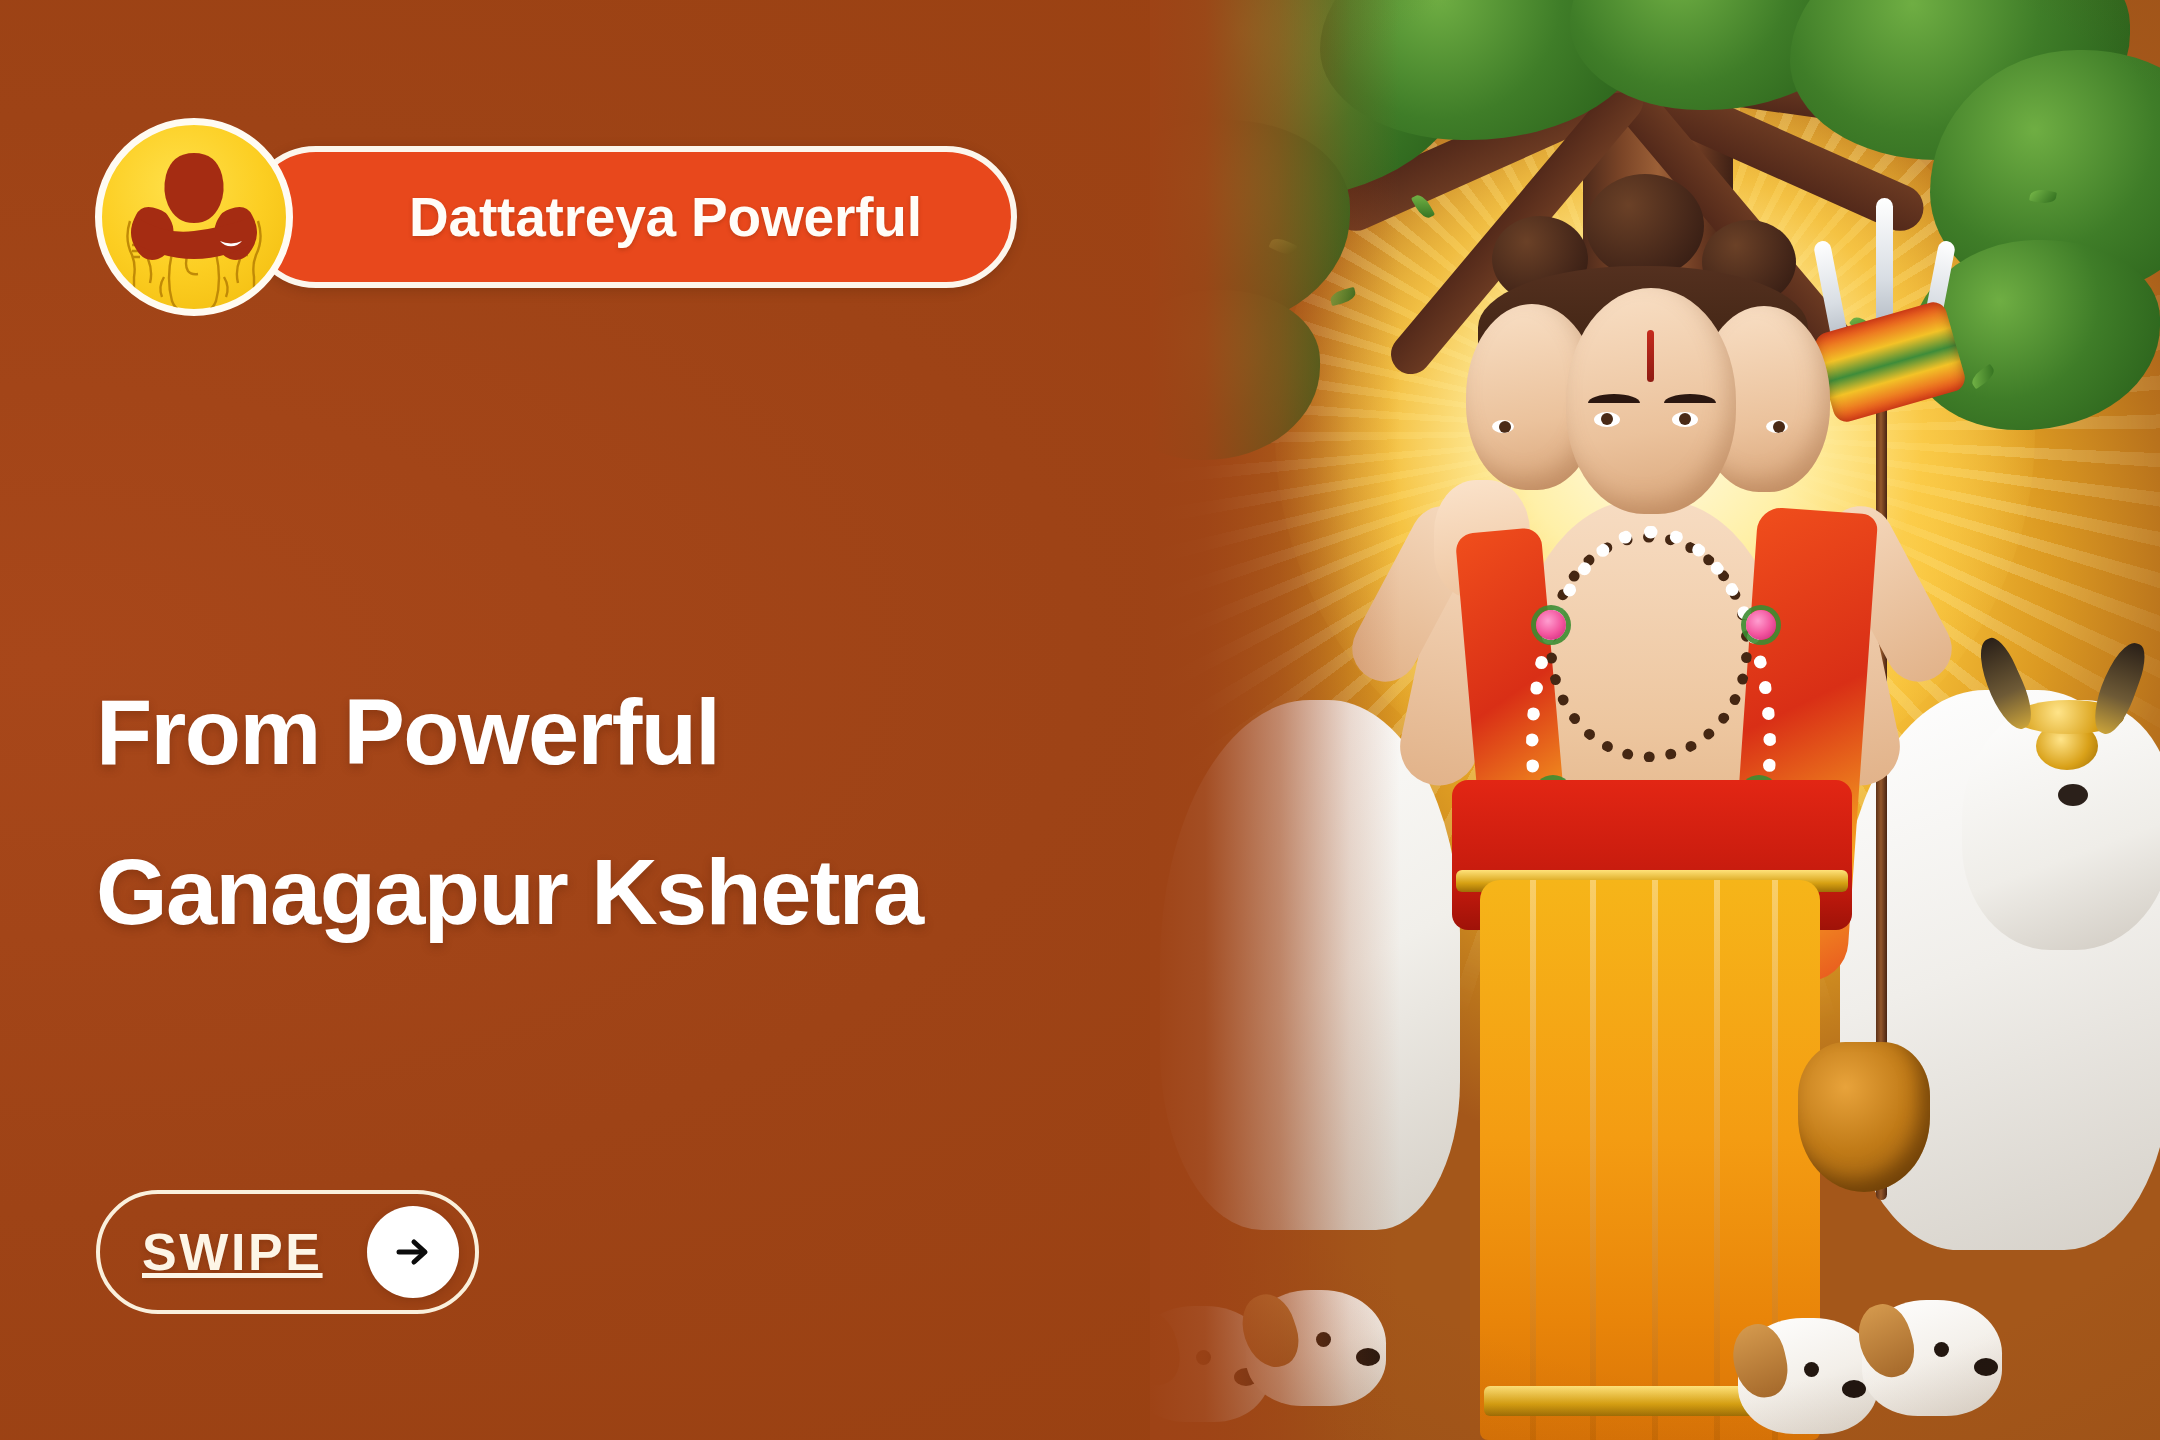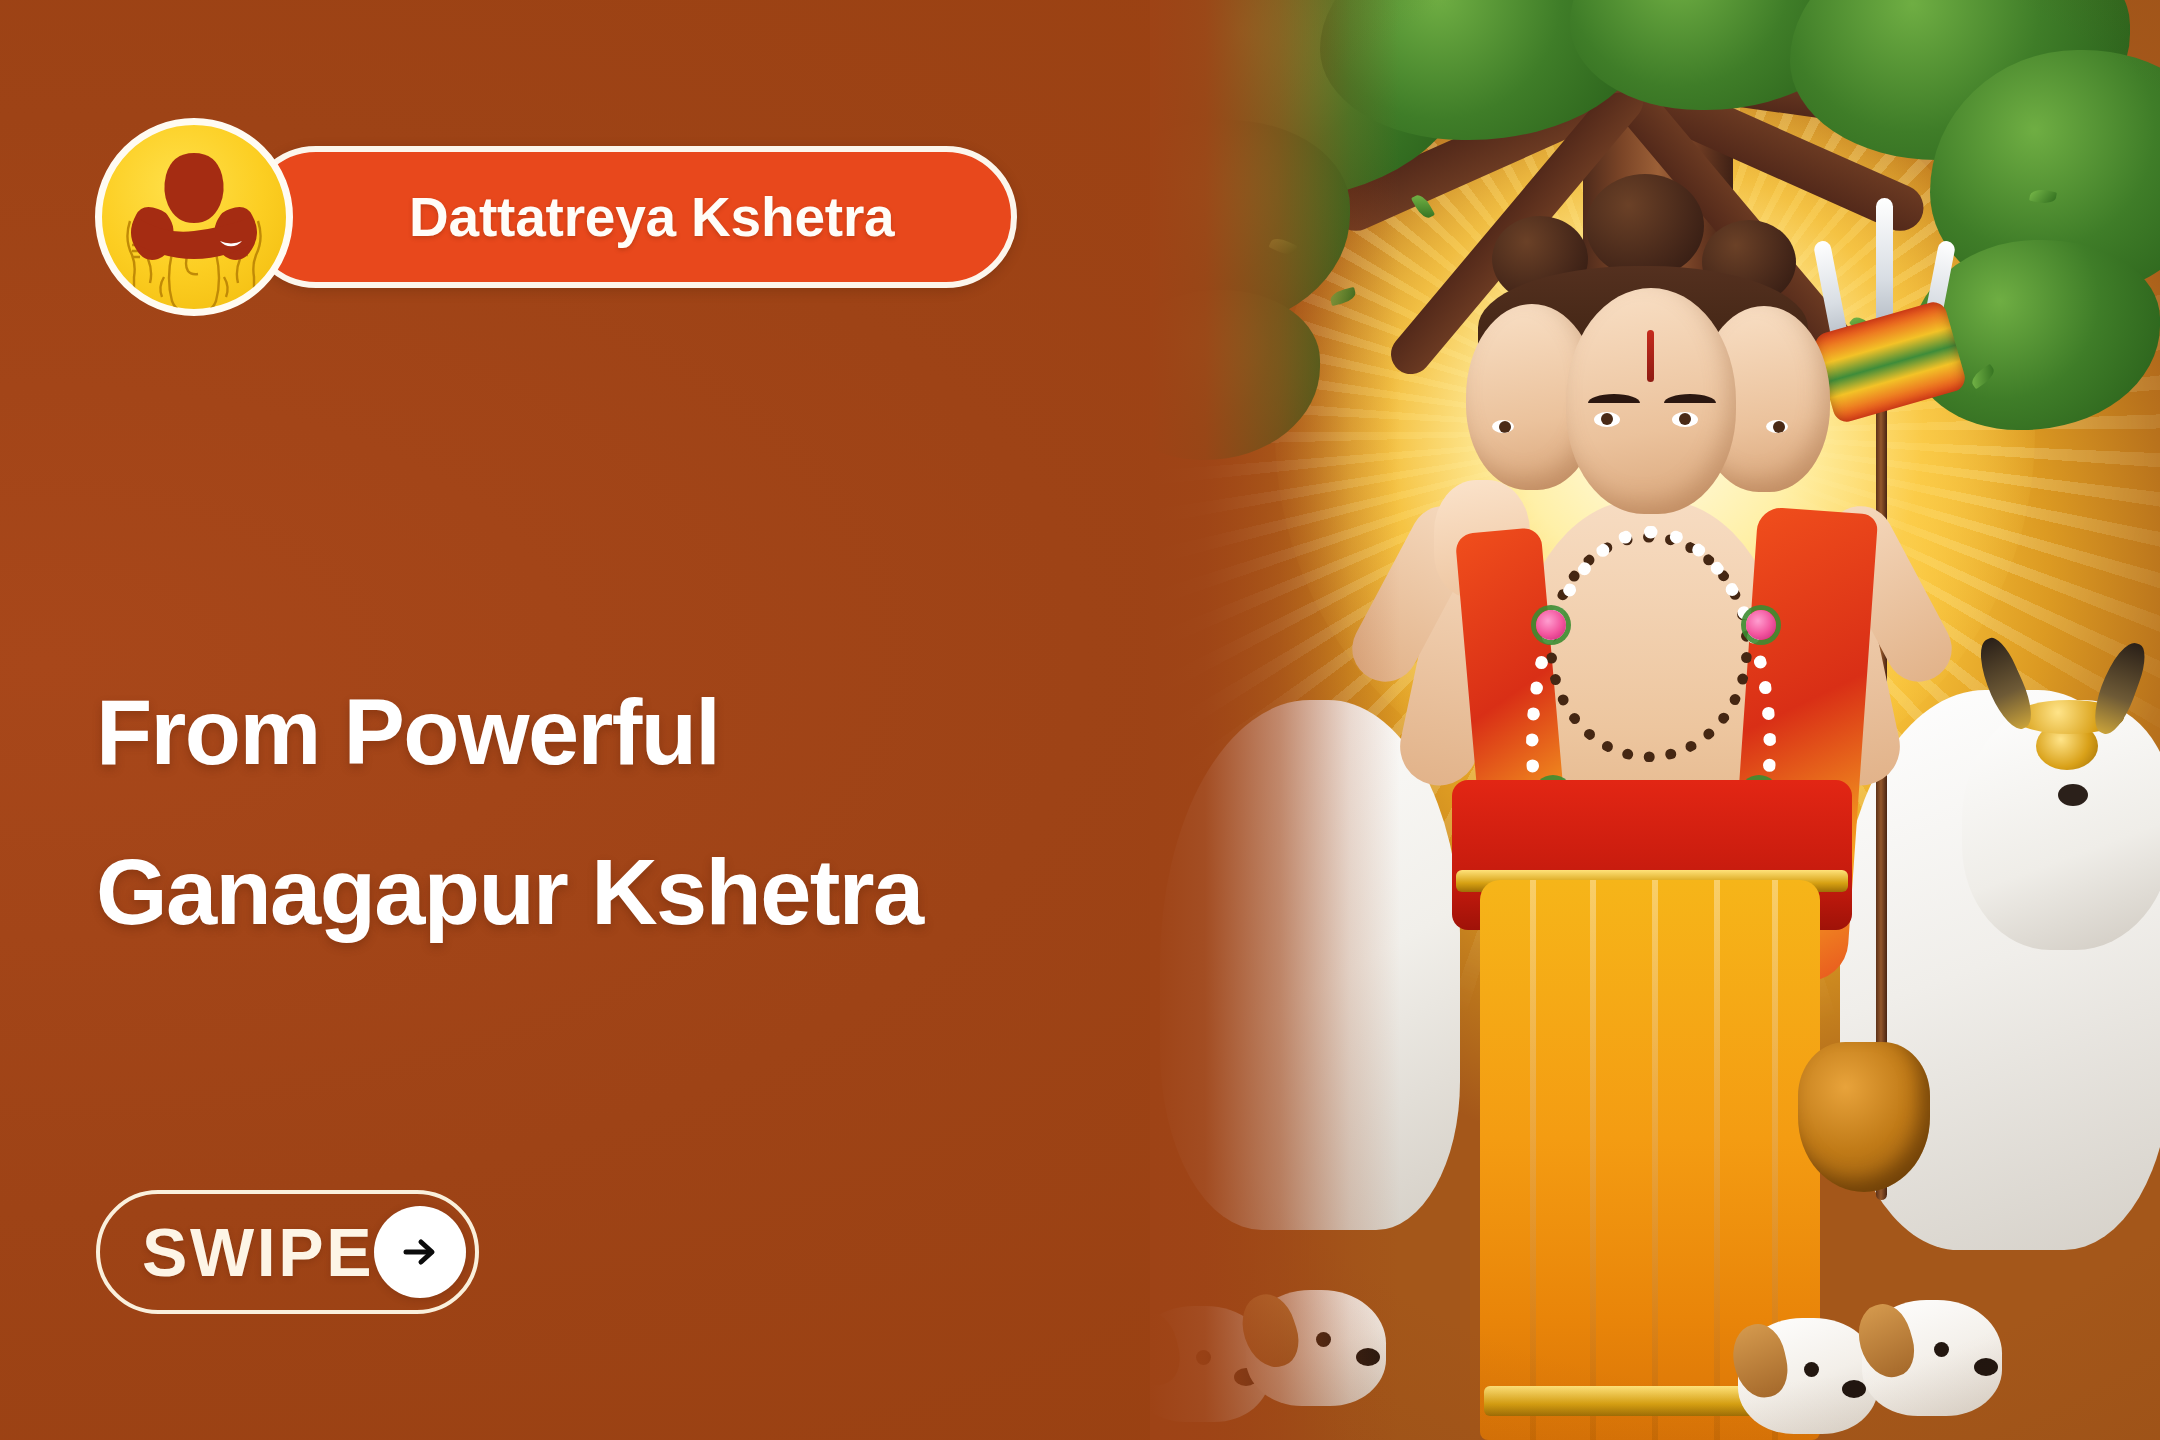--- a/index.html
+++ b/index.html
@@ -290,24 +290,25 @@
     position:absolute; left:96px; top:1190px;
     width:383px; height:124px;
     border:4px solid #FAF0DC;
     border-radius:70px;
     display:flex; align-items:center;
     padding:0 16px 0 42px;
     background:transparent;
   }
   .swipe-label {
     color:#FDF5E6;
-    font-size:68px; font-weight:bold;
+    font-size:52px; font-weight:bold;
     letter-spacing:2.6px;
     flex:1;
     text-shadow:0 2px 6px rgba(80,28,0,.26);
+    text-decoration:underline;
   }
   .swipe-circle {
     width:92px; height:92px; border-radius:50%;
     background:#FFFFFF;
     display:flex; align-items:center; justify-content:center;
     flex:0 0 auto;
     box-shadow:0 2px 8px rgba(60,22,0,.2);
   }
 </style>
 </head>
@@ -436,21 +437,21 @@
     </div>
 
     <div class="art-vig"></div>
     <div class="art-fade"></div>
   </div>
 
   <div class="content">
 
     <div class="badge-row">
       <div class="badge-pill">
-        <span class="badge-text">Dattatreya Kshetra</span>
+        <span class="badge-text">Dattatreya Powerful</span>
       </div>
       <div class="logo-circle">
         <svg width="184" height="184" viewBox="0 0 184 184" aria-hidden="true">
 
           <g fill="none" stroke="#C08A07" stroke-width="2.4">
             <path d="M28 96 q-6 18 2 34 q4 10 2 22 l0 24"></path>
             <path d="M44 104 q-4 16 2 30 q5 12 2 24"></path>
             <path d="M156 96 q6 18 -2 34 q-4 10 -2 22 l0 24"></path>
             <path d="M140 104 q4 16 -2 30 q-5 12 -2 24"></path>
             <path d="M70 128 q-6 26 0 48 q4 12 22 14 q18 -2 22 -14 q6 -22 0 -48"></path>

